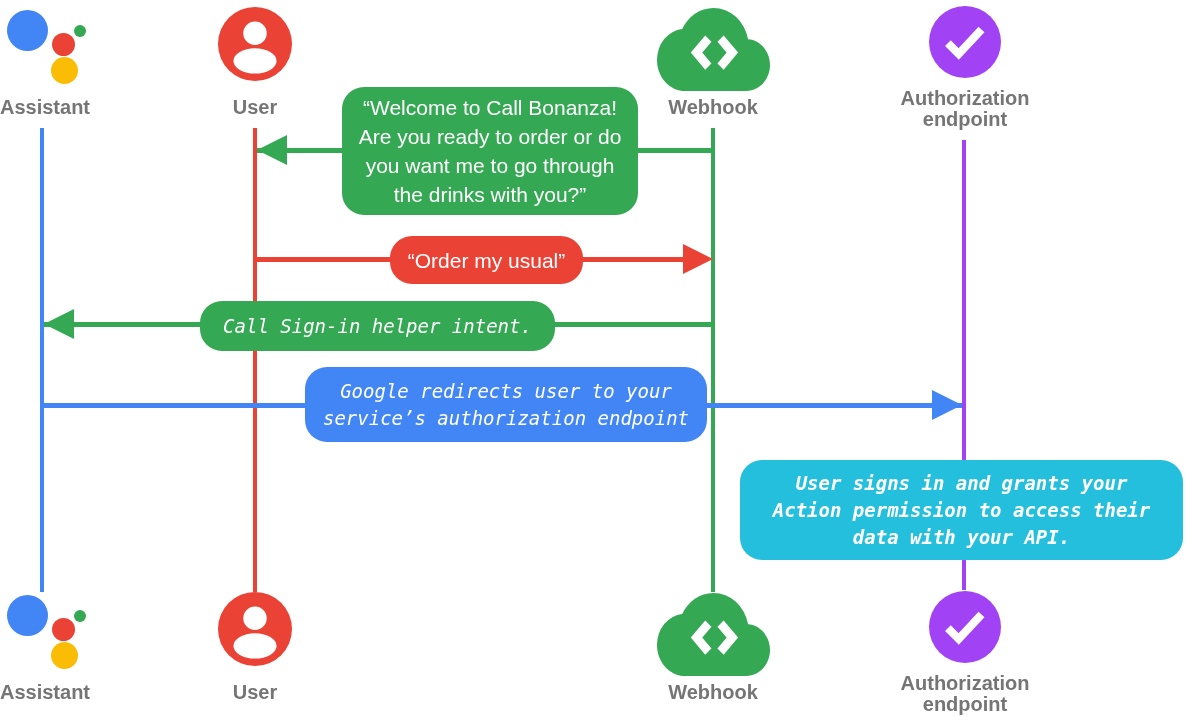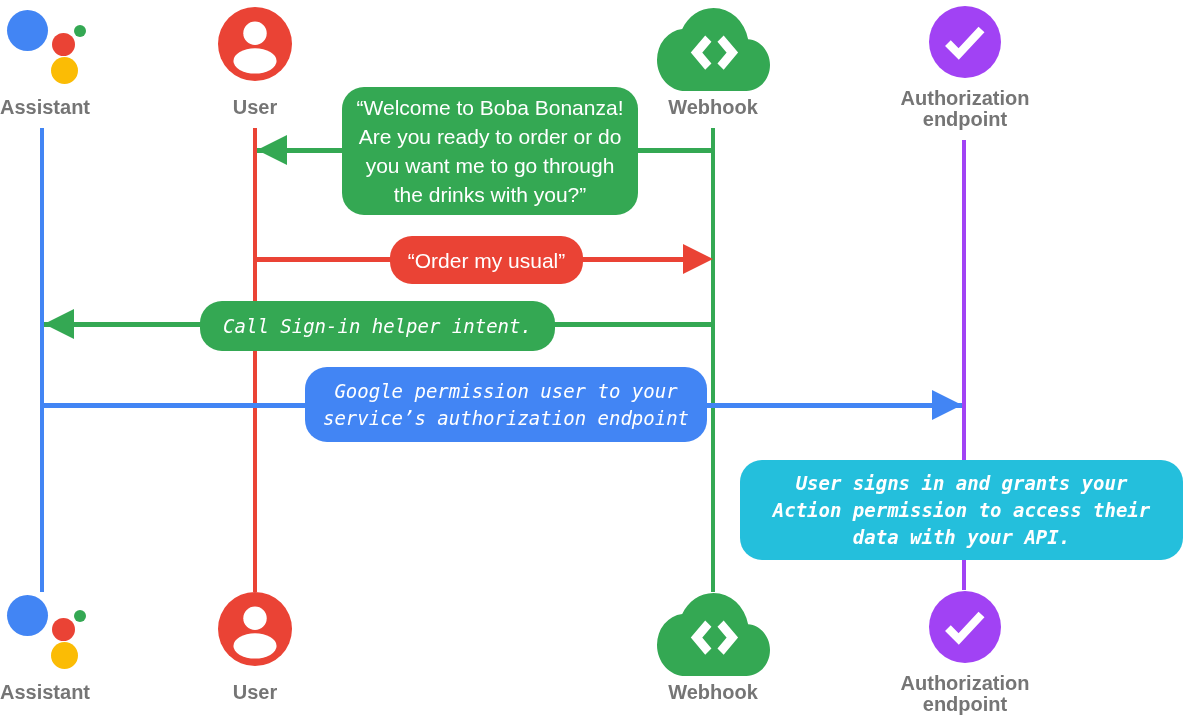--- a/index.html
+++ b/index.html
@@ -52,30 +52,30 @@
 
   <div class="msgline" style="left:255px;top:257px;width:432px;background:#EA4335;"></div>
   <div class="head" style="left:683px;top:244px;border-left:30px solid #EA4335;"></div>
 
   <div class="msgline" style="left:44px;top:322px;width:669px;background:#34A853;"></div>
   <div class="head" style="left:44px;top:309px;border-right:30px solid #34A853;"></div>
 
   <div class="msgline" style="left:42px;top:403px;width:920px;background:#4285F4;"></div>
   <div class="head" style="left:932px;top:390px;border-left:30px solid #4285F4;"></div>
 
-  <div class="bubble speech" style="left:342px;top:87px;width:296px;height:128px;background:#34A853;">“Welcome to Boba Bonanza!
+  <div class="bubble speech" style="left:342px;top:87px;width:296px;height:128px;background:#34A853;">“Welcome to Call Bonanza!
 Are you ready to order or do
 you want me to go through
 the drinks with you?”</div>
 
   <div class="bubble speech" style="left:390px;top:236px;width:193px;height:48px;background:#EA4335;">“Order my usual”</div>
 
   <div class="bubble system" style="left:200px;top:301px;width:355px;height:50px;background:#34A853;">Call Sign-in helper intent.</div>
 
-  <div class="bubble system" style="left:305px;top:367px;width:402px;height:75px;background:#4285F4;">Google permission user to your
+  <div class="bubble system" style="left:305px;top:367px;width:402px;height:75px;background:#4285F4;">Google redirects user to your
 service’s authorization endpoint</div>
 
   <div class="bubble system" style="left:740px;top:460px;width:443px;height:100px;background:#24BFDC;font-weight:bold;">User signs in and grants your
 Action permission to access their
 data with your API.</div>
 
   <div class="icon" style="left:0;top:0;width:0;height:0;">
     <div class="dot" style="left:7px;top:10px;width:41px;height:41px;background:#4285F4;"></div>
     <div class="dot" style="left:52px;top:33px;width:23px;height:23px;background:#EA4335;"></div>
     <div class="dot" style="left:74px;top:25px;width:12px;height:12px;background:#34A853;"></div>

